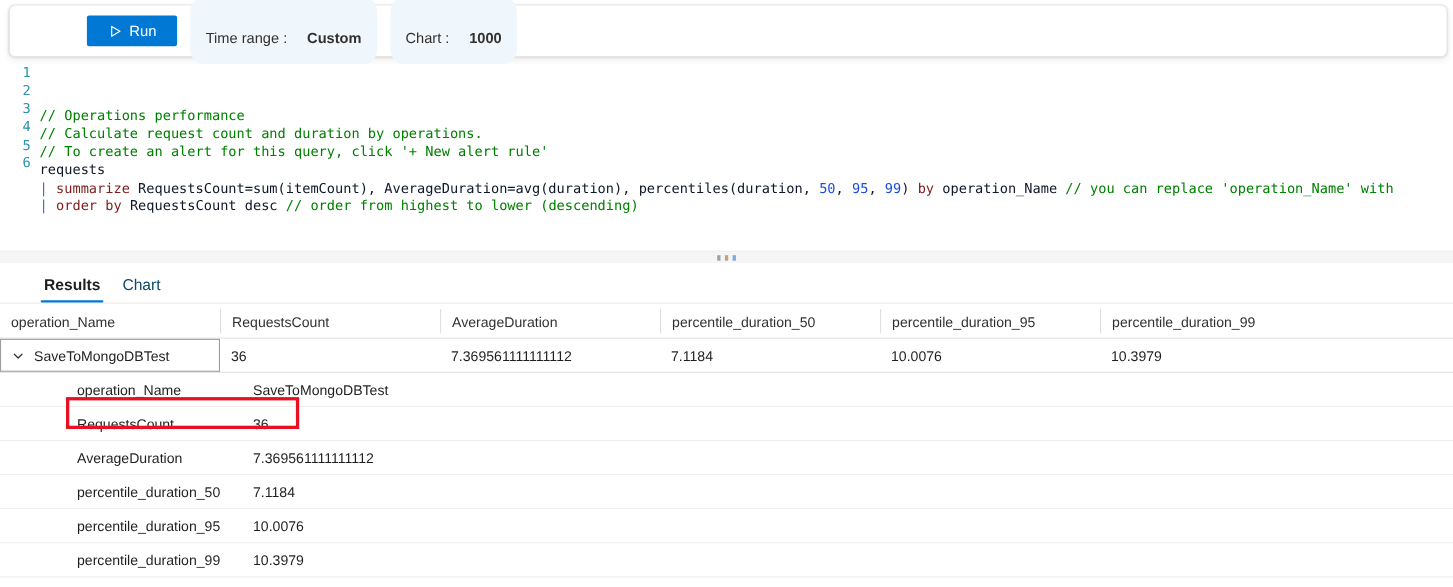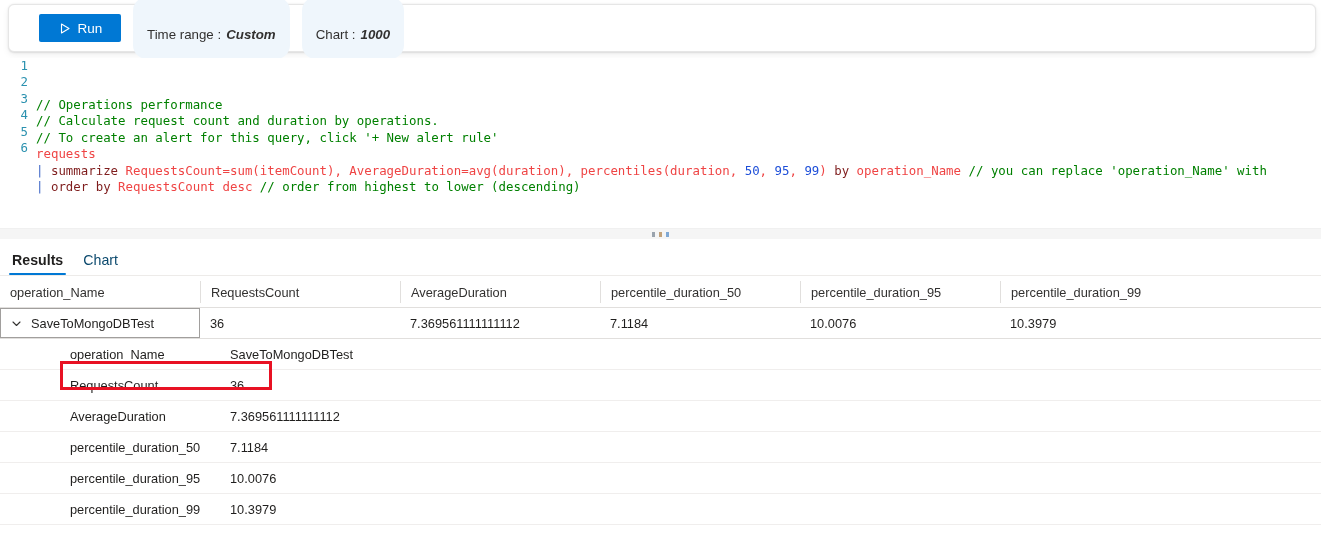--- a/index.html
+++ b/index.html
@@ -40,40 +40,41 @@
     border: none;
     border-radius: 2px;
     font-size: 13.5px;
     font-family: "Liberation Sans", sans-serif;
     display: flex;
     align-items: center;
     justify-content: center;
     gap: 7px;
     cursor: pointer;
     padding: 0 12px;
+    margin-left: 40px;
   }
   .play-ico {
     width: 13px; height: 13px;
     display: inline-block;
   }
   .pill {
     height: 28px;
     background: #eff6fc;
     border-radius: 14px;
     display: flex;
     align-items: flex-end;
     padding: 17px 14px;
     font-size: 13.3px;
     color: #323130;
     margin-left: 12px;
     cursor: pointer;
     white-space: nowrap;
   }
   .pill .lbl { font-weight: 400; }
-  .pill .val { font-weight: bold; margin-left: 5px; font-style: italic; }
+  .pill .val { font-weight: bold; margin-left: 18px; }
 
   
   .editor {
     position: absolute;
     left: 0;
     top: 58px;
     width: 1321px;
     height: 160px;
     background: #ffffff;
     font-family: "DejaVu Sans Mono", monospace;
@@ -94,21 +95,21 @@
     padding-right: 8px;
     color: #2b91af;
     box-sizing: border-box;
     font-size: 12.4px;
   }
   .ctext { position: relative; margin-top: 39px; }
   .cm  { color: #008000; }
   .kw  { color: #7f1d1d; }
   .num { color: #1d4ed8; }
   .pipe{ color: #4169c8; }
-  .pln { color: #ef4444; }
+  .pln { color: #0f172a; }
 
   
   .splitter {
     position: absolute;
     left: 0;
     top: 228px;
     width: 1321px;
     height: 10px;
     background: #f5f5f5;
     border-top: 1px solid #f0f0f0;
@@ -130,21 +131,21 @@
   
   .tabs {
     position: absolute;
     left: 0;
     top: 240px;
     width: 1321px;
     height: 36px;
     border-bottom: 1px solid #edebe9;
     display: flex;
     align-items: flex-end;
-    padding-left: 2px;
+    padding-left: 30px;
     box-sizing: border-box;
   }
   .tab {
     font-size: 14.2px;
     color: #0c4a6e;
     padding: 0 10px 7px 10px;
     position: relative;
     cursor: pointer;
     white-space: nowrap;
   }

